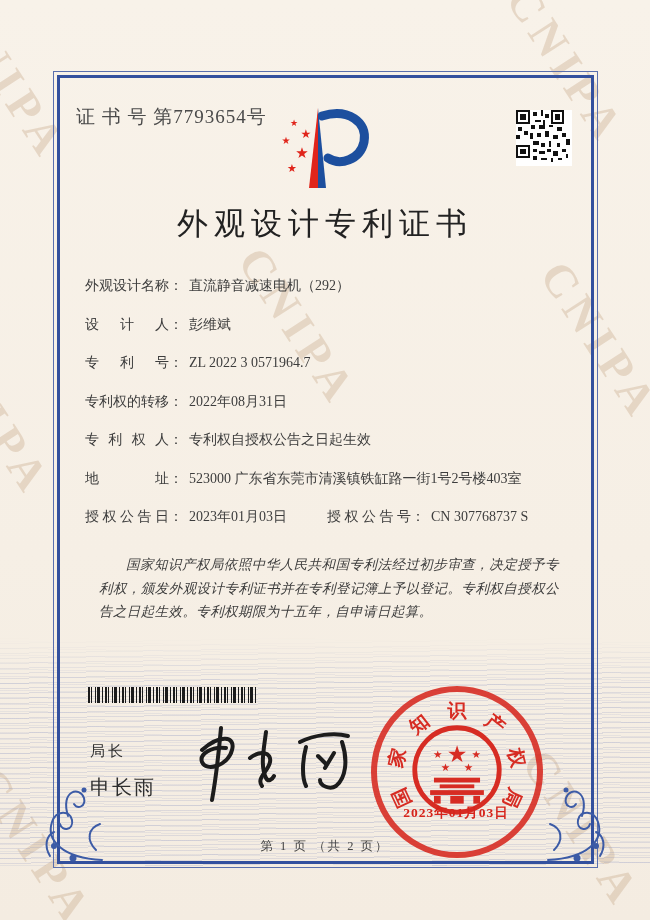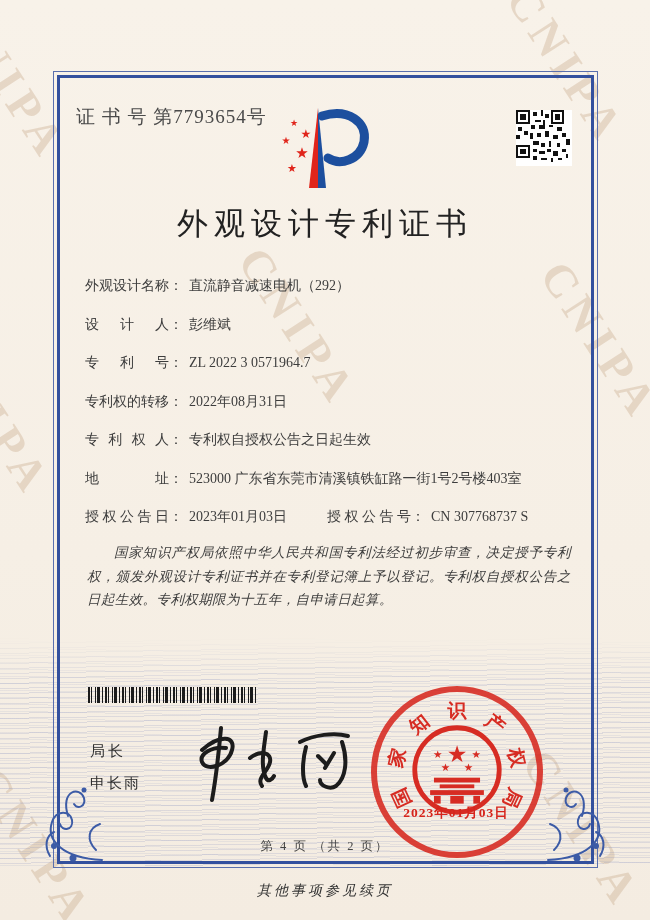--- a/index.html
+++ b/index.html
@@ -53,34 +53,34 @@
   .flabel { display:inline-block; width:84px; text-align:justify; text-align-last:justify; vertical-align:bottom; }
   .colon { margin-right:6px; }
   .fvalue { color:#3d3d3d; }
   .pair2 { position:absolute; left:242px; top:0; }
 
   .paras {
     position:absolute; left:83px; top:537px; width:492px;
     font-size:13.5px; line-height:23.5px; color:#3c3c3c;
     text-align:justify; font-style:italic;
   }
-  .paras p { margin:4px; text-indent:2em; letter-spacing:0.4px; }
+  .paras p { margin:16px; text-indent:2em; letter-spacing:0.4px; }
 
   .barcode {
     position:absolute; left:88px; top:687px; width:170px; height:16px;
     background:repeating-linear-gradient(90deg,
       #1b1b1b 0 2px, transparent 2px 3px,
       #1b1b1b 3px 4px, transparent 4px 7px,
       #1b1b1b 7px 8px, transparent 8px 9px,
       #1b1b1b 9px 12px, transparent 12px 14px,
       #1b1b1b 14px 15px, transparent 15px 17px);
   }
 
   .sig-title { position:absolute; left:90px; top:742px; font-size:15px; color:#2e2e2e; letter-spacing:3px; }
-  .sig-name  { position:absolute; left:90px; top:774px; font-size:15px; color:#2e2e2e; letter-spacing:2px;font-family:Liberation Serif, serif; }
+  .sig-name  { position:absolute; left:90px; top:774px; font-size:20px; color:#2e2e2e; letter-spacing:2px;font-family:Liberation Serif, serif; }
   .sig-hand  { position:absolute; left:188px; top:720px; }
 
   .seal {
     position:absolute; left:371px; top:686px; width:172px; height:172px; z-index:5;
     border:6px solid rgba(214,37,28,0.90); border-radius:50%; box-sizing:border-box;
     opacity:0.96;
   }
   .seal-arc { position:absolute; left:0; top:0; width:160px; height:160px; }
   .seal-arc span {
     position:absolute; left:50%; top:50%; width:24px; height:24px; margin:-12px 0 0 -12px;
@@ -247,21 +247,21 @@
         <path d="M78 12 C76 28 72 46 78 58 C80 62 84 60 86 56"></path>
         <path d="M62 38 C72 30 84 32 82 42 C80 52 68 58 74 66"></path>
         <path d="M112 22 C126 15 146 12 160 16"></path>
         <path d="M118 27 C114 42 114 58 118 66"></path>
         <path d="M154 22 C160 40 158 58 148 66 C142 70 132 66 132 60"></path>
         <path d="M130 36 L138 44"></path>
         <path d="M146 33 L137 48"></path>
       </g>
     </svg>
 
-    <div class="page-num">第 4 页 （共 2 页）</div>
+    <div class="page-num">第 1 页 （共 2 页）</div>
   </div>
 
   <div class="seal">
     <div class="seal-arc">
         <span style="transform: rotate(-115deg) translateY(-61px);">国</span>
         <span style="transform: rotate(-76.6667deg) translateY(-61px);">家</span>
         <span style="transform: rotate(-38.3333deg) translateY(-61px);">知</span>
         <span style="transform: rotate(0deg) translateY(-61px);">识</span>
         <span style="transform: rotate(38.3333deg) translateY(-61px);">产</span>
         <span style="transform: rotate(76.6667deg) translateY(-61px);">权</span>
@@ -281,14 +281,13 @@
         <rect x="-18" y="15" width="36" height="4"></rect>
         <rect x="-28" y="21" width="56" height="5"></rect>
         <rect x="-24" y="27" width="7" height="8"></rect>
         <rect x="-7" y="27" width="14" height="8"></rect>
         <rect x="17" y="27" width="7" height="8"></rect>
       </g>
     </svg>
   </div>
   <div class="seal-date">2023年01月03日</div>
 
-  <div class="cont-note">其他事项参见续页</div>
 </div>
 
 </body></html>

